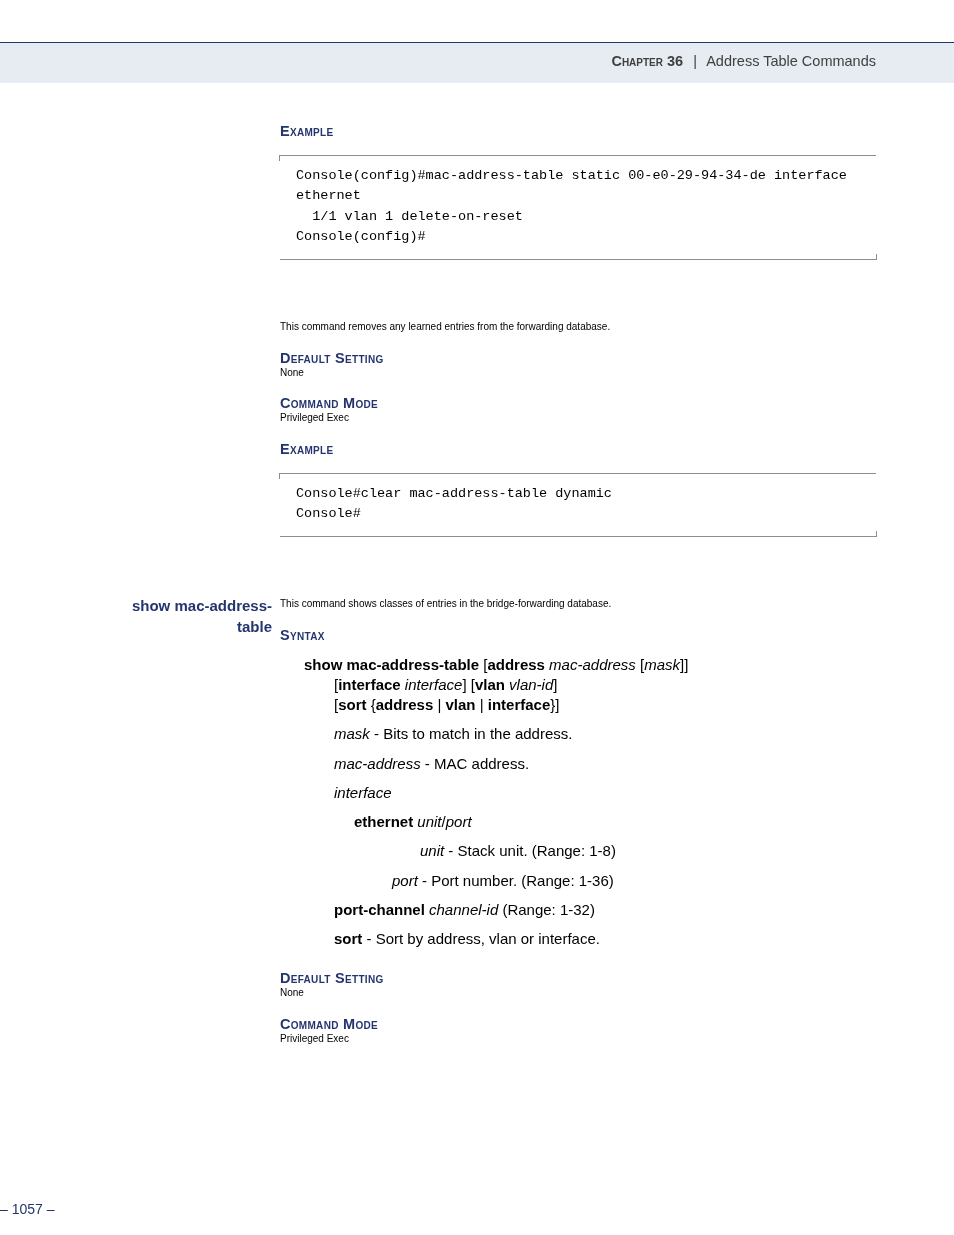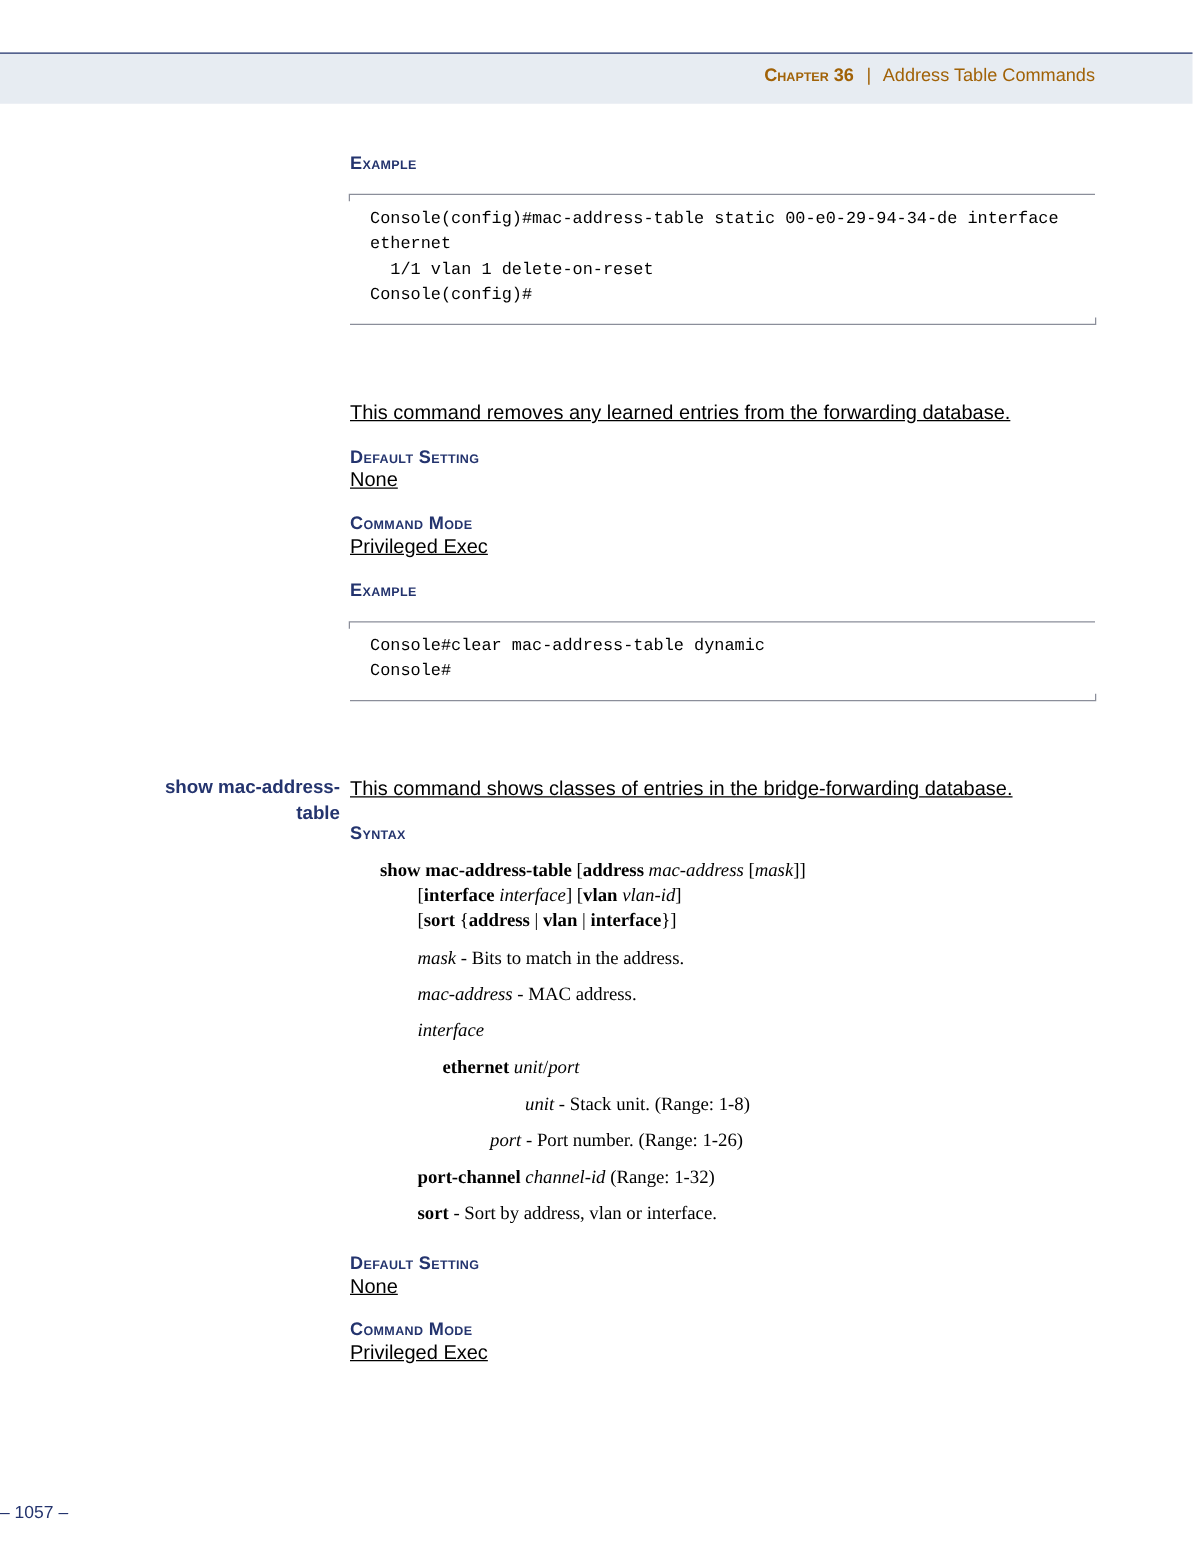--- a/index.html
+++ b/index.html
@@ -23,21 +23,21 @@
     right: 0;
     height: 40px;
     background: #e7ecf2;
     border-top: 0.7px solid #24346e;
   }
   .header-text {
     position: absolute;
     right: 78px;
     top: 10px;
     font-size: 14.5px;
-    color: #a16207;
+    color: #404040;
   }
   .header-text .chap {
     font-variant: small-caps;
     font-weight: bold;
   }
   .header-text .bar {
     margin: 0 6px;
   }
   .content-area {
     position: absolute;
@@ -59,24 +59,23 @@
     margin-left: 202px;
   }
   .section-label {
     color: #24346e;
     font-variant: small-caps;
     font-weight: bold;
     font-size: 14.5px;
     letter-spacing: 0.3px;
   }
   .body-text {
-    font-size: 16px;
+    font-size: 10px;
     line-height: 1.35;
     margin-bottom: 4px;
-    text-decoration: underline;
   }
   .code-box {
     border-top: 1.2px solid #8b8e9a;
     border-bottom: 1.2px solid #8b8e9a;
     margin-top: 16px;
     padding: 10px 16px 12px 16px;
     font-family: "Courier New", monospace;
     font-size: 13.5px;
     line-height: 1.5;
     position: relative;
@@ -98,21 +97,21 @@
     height: 6px;
     border-right: 1.2px solid #8b8e9a;
   }
   .syntax-block {
     margin-left: 24px;
     font-size: 15px;
     line-height: 1.35;
   }
   .syntax-indent1 { margin-left: 30px; }
   .syntax-indent3 { margin-left: 50px; }
-  .syntax-row { margin-bottom: 9px; font-family: Liberation Serif, serif; }
+  .syntax-row { margin-bottom: 9px; }
   b { font-weight: bold; }
   i { font-style: italic; }
   .page-foot {
     position: absolute;
     bottom: 18px;
     left: 0;
     right: 0;
     text-align: left;
     font-size: 14px;
     color: #24346e;
@@ -178,21 +177,21 @@
             <b>show mac-address-table</b><span> [</span><b>address</b><i> mac-address</i><span> [</span><i>mask</i><span>]]</span><br>
             <span style="display:inline-block; width:30px;"></span><span>[</span><b>interface</b><i> interface</i><span>] [</span><b>vlan</b><i> vlan-id</i><span>]</span><br>
             <span style="display:inline-block; width:30px;"></span><span>[</span><b>sort</b><span> {</span><b>address</b><span> | </span><b>vlan</b><span> | </span><b>interface</b><span>}]</span>
           </div>
 
           <div class="syntax-indent1 syntax-row"><i>mask</i><span> - Bits to match in the address.</span></div>
           <div class="syntax-indent1 syntax-row"><i>mac-address</i><span> - MAC address.</span></div>
           <div class="syntax-indent1 syntax-row"><i>interface</i></div>
           <div class="syntax-indent3 syntax-row"><b>ethernet</b><i> unit</i><span>/</span><i>port</i></div>
           <div class="syntax-indent3 syntax-row" style="margin-left:116px;"><i>unit</i><span> - Stack unit. (Range: 1-8)</span></div>
-          <div class="syntax-indent3 syntax-row" style="margin-left:88px;"><i>port</i><span> - Port number. (Range: 1-26)</span></div>
+          <div class="syntax-indent3 syntax-row" style="margin-left:88px;"><i>port</i><span> - Port number. (Range: 1-36)</span></div>
           <div class="syntax-indent1 syntax-row"><b>port-channel</b><i> channel-id</i><span> (Range: 1-32)</span></div>
           <div class="syntax-indent1 syntax-row"><b>sort</b><span> - Sort by address, vlan or interface.</span></div>
         </div>
 
         <div class="spacer-12"></div>
         <div class="section-label">Default Setting</div>
         <div class="body-text">None</div>
         <div class="spacer-12"></div>
         <div class="section-label">Command Mode</div>
         <div class="body-text">Privileged Exec</div>

